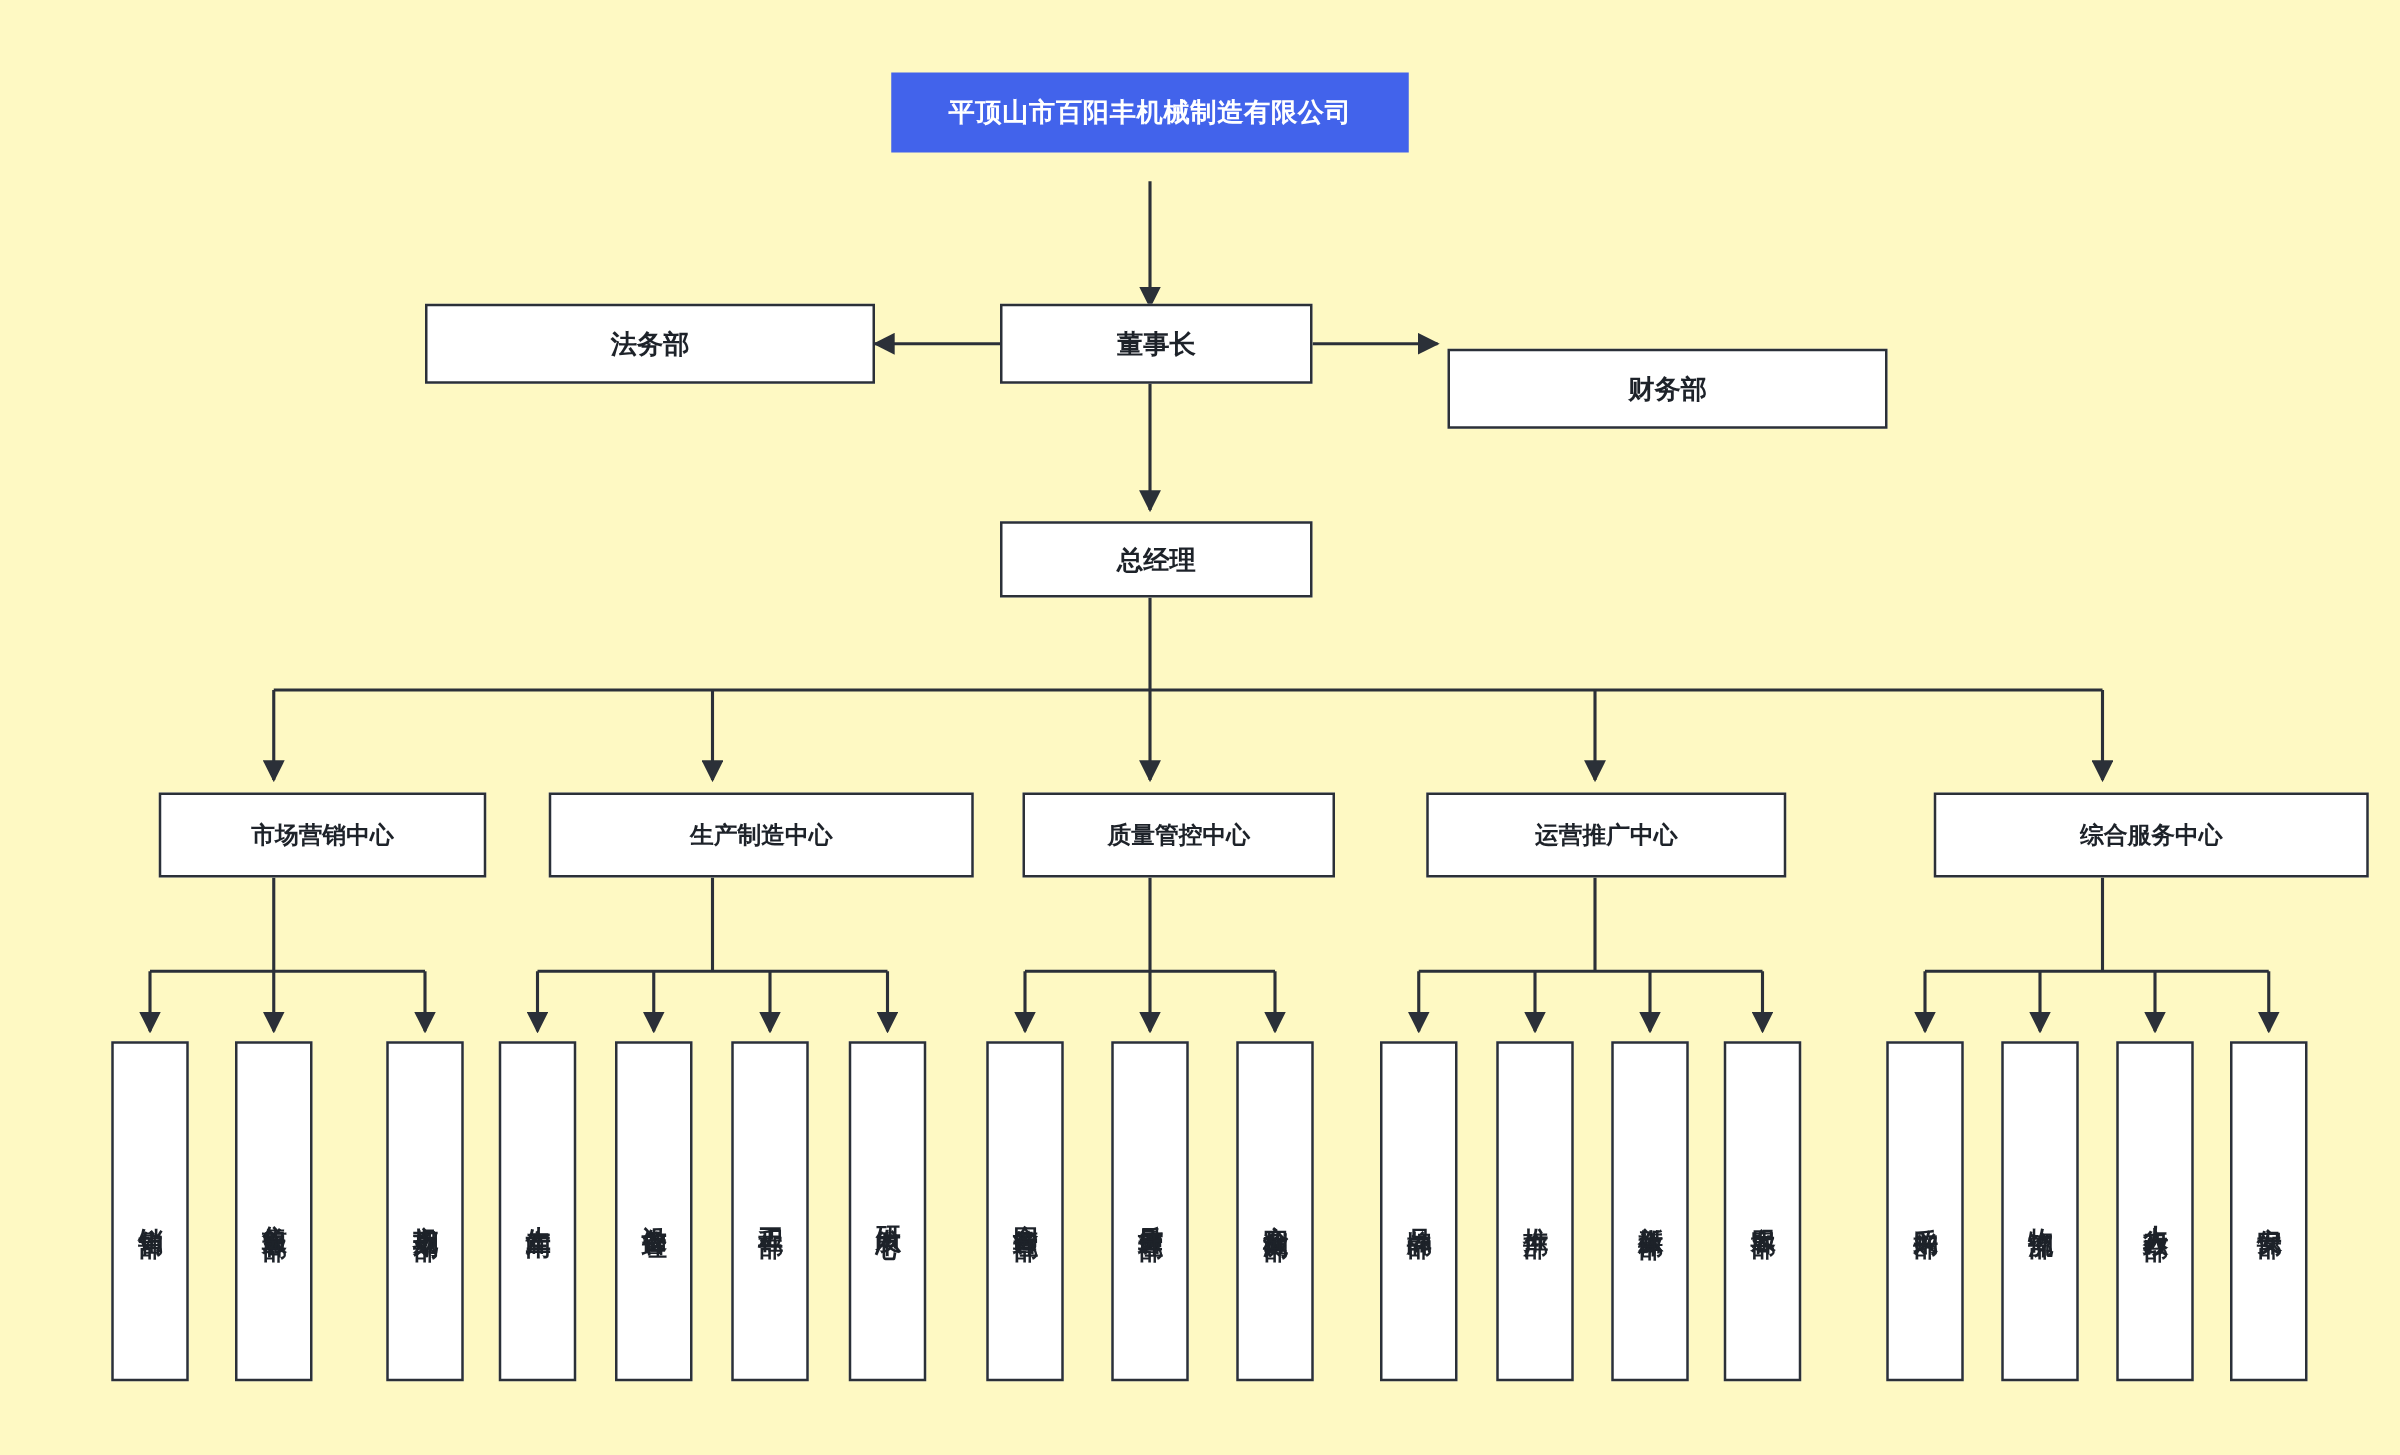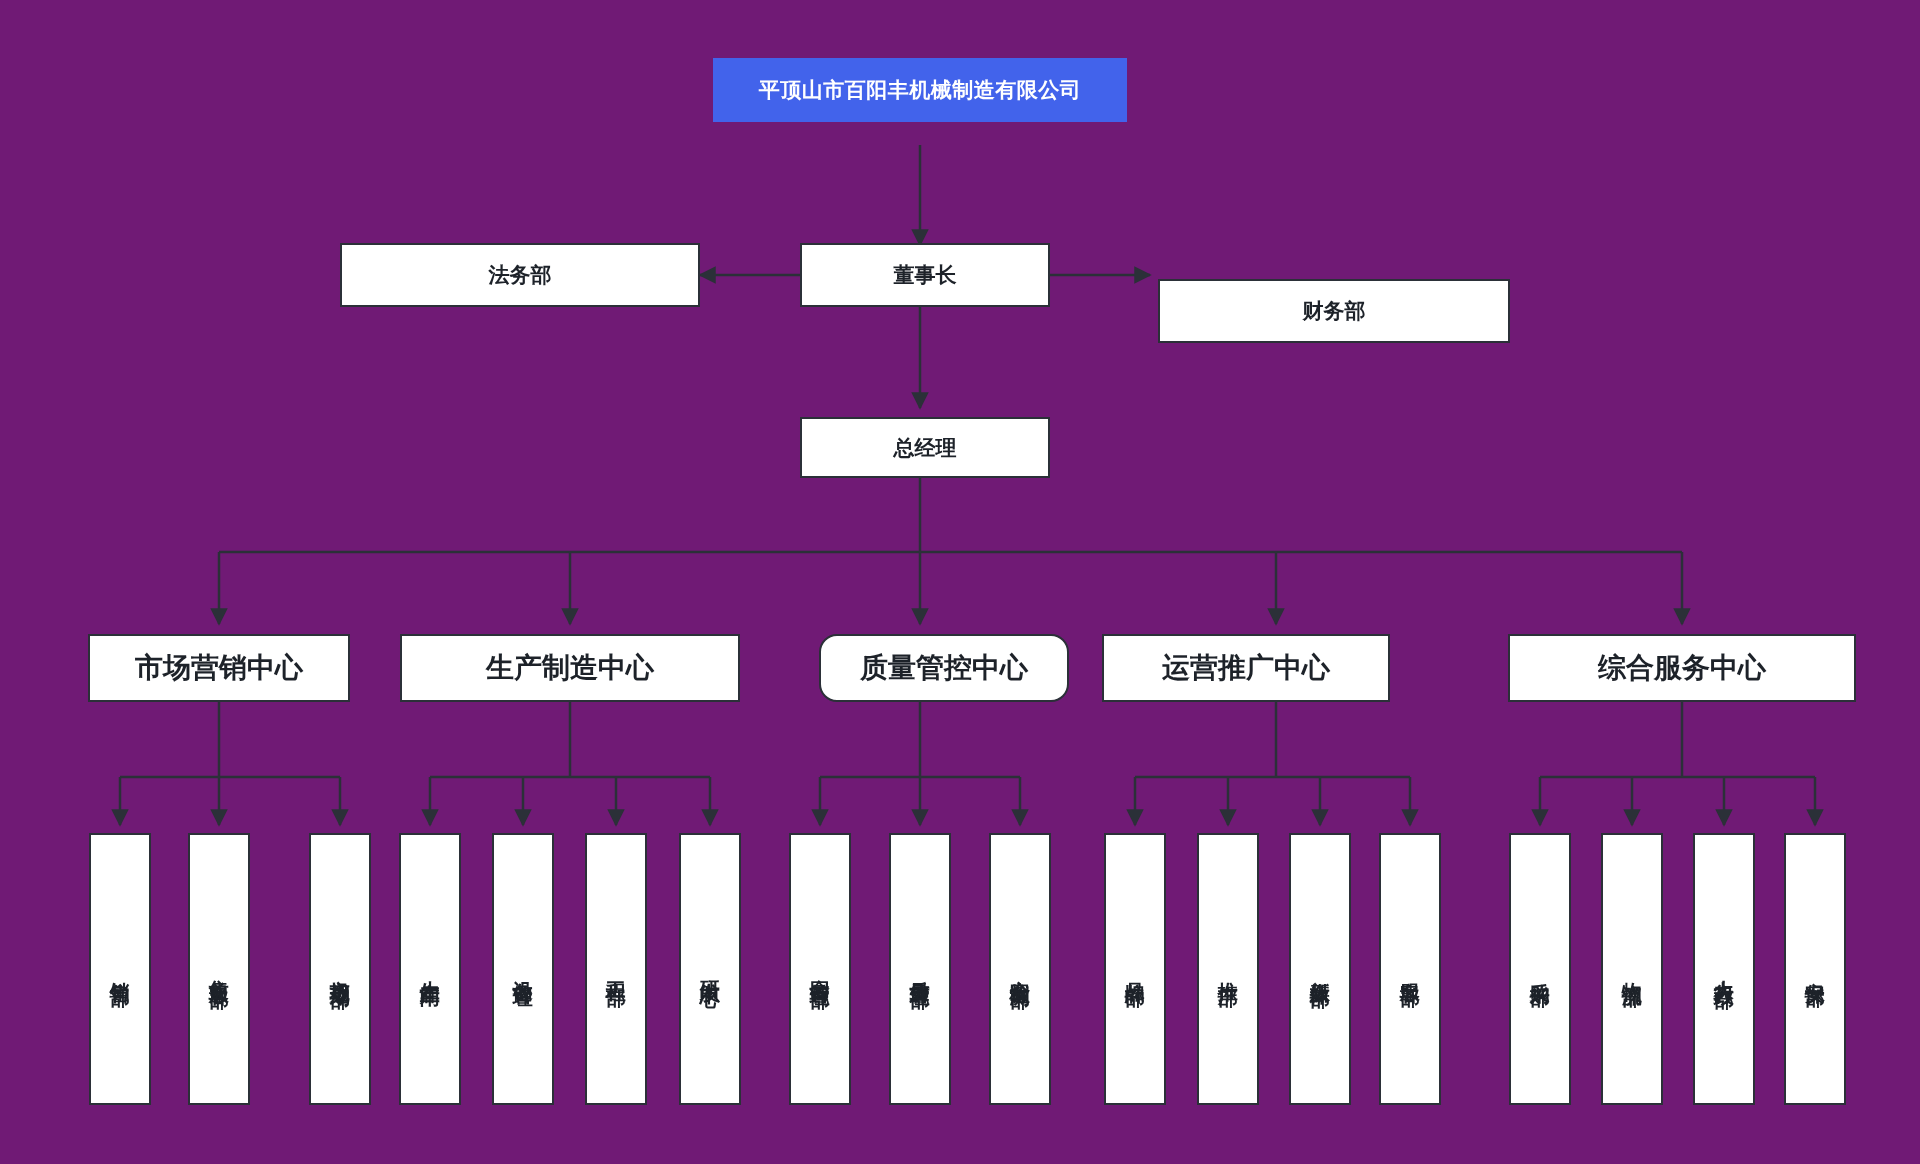--- a/index.html
+++ b/index.html
@@ -9,21 +9,21 @@
     background: #ffffff;
   }
   body {
     font-family: "Liberation Sans", "DejaVu Sans", sans-serif;
     color: #222833;
   }
   #canvas {
     position: relative;
     width: 1920px;
     height: 1164px;
-    background: #701a75;
+    background: #fef9c3;
     overflow: hidden;
   }
   #edges {
     position: absolute;
     left: 0;
     top: 0;
     width: 1920px;
     height: 1164px;
     pointer-events: none;
   }
@@ -44,21 +44,22 @@
     background: #4263eb;
     border: none;
     color: #ffffff;
     font-size: 21px;
     letter-spacing: 0.5px;
   }
   .node.exec {
     font-size: 21px;
   }
   .node.center {
-    font-size: 28px;
+    font-size: 19px;
+    margin-left: 39px;
   }
   .node.leaf {
     font-size: 20px;
     line-height: 1.12;
     padding: 0;
   }
   .vtext {
     writing-mode: vertical-rl;
     text-orientation: upright;
     letter-spacing: 2px;
@@ -149,21 +150,21 @@
   <div class="node exec" style="left:800px; top:417px; width:250px; height:61px;">
     <span>总经理</span>
   </div>
 
   <div class="node center" style="left:88px; top:634px; width:262px; height:68px;">
     <span>市场营销中心</span>
   </div>
   <div class="node center" style="left:400px; top:634px; width:340px; height:68px;font-family:Liberation Mono, monospace;">
     <span>生产制造中心</span>
   </div>
-  <div class="node center" style="left:819px; top:634px; width:250px; height:68px;border-radius:18px;">
+  <div class="node center" style="left:779px; top:634px; width:250px; height:68px;">
     <span>质量管控中心</span>
   </div>
   <div class="node center" style="left:1102px; top:634px; width:288px; height:68px;">
     <span>运营推广中心</span>
   </div>
   <div class="node center" style="left:1508px; top:634px; width:348px; height:68px;">
     <span>综合服务中心</span>
   </div>
 
   <div class="node leaf" style="left:89px; top:833px; width:62px; height:272px;">

